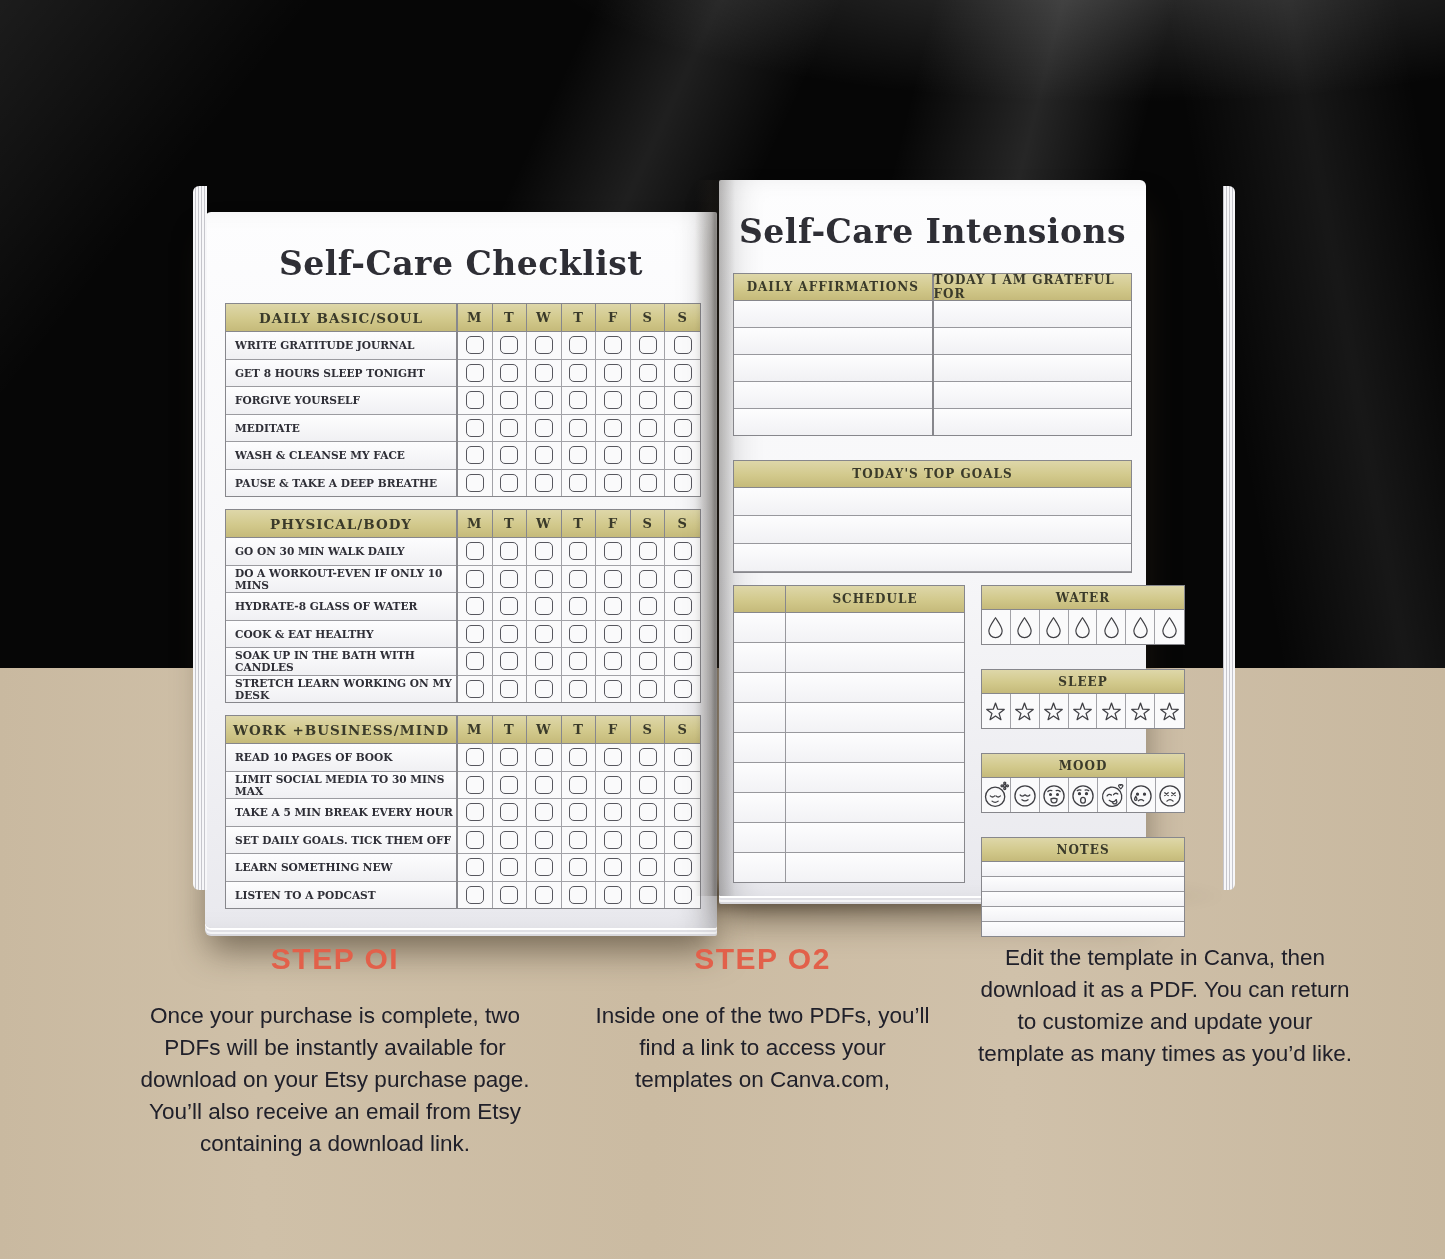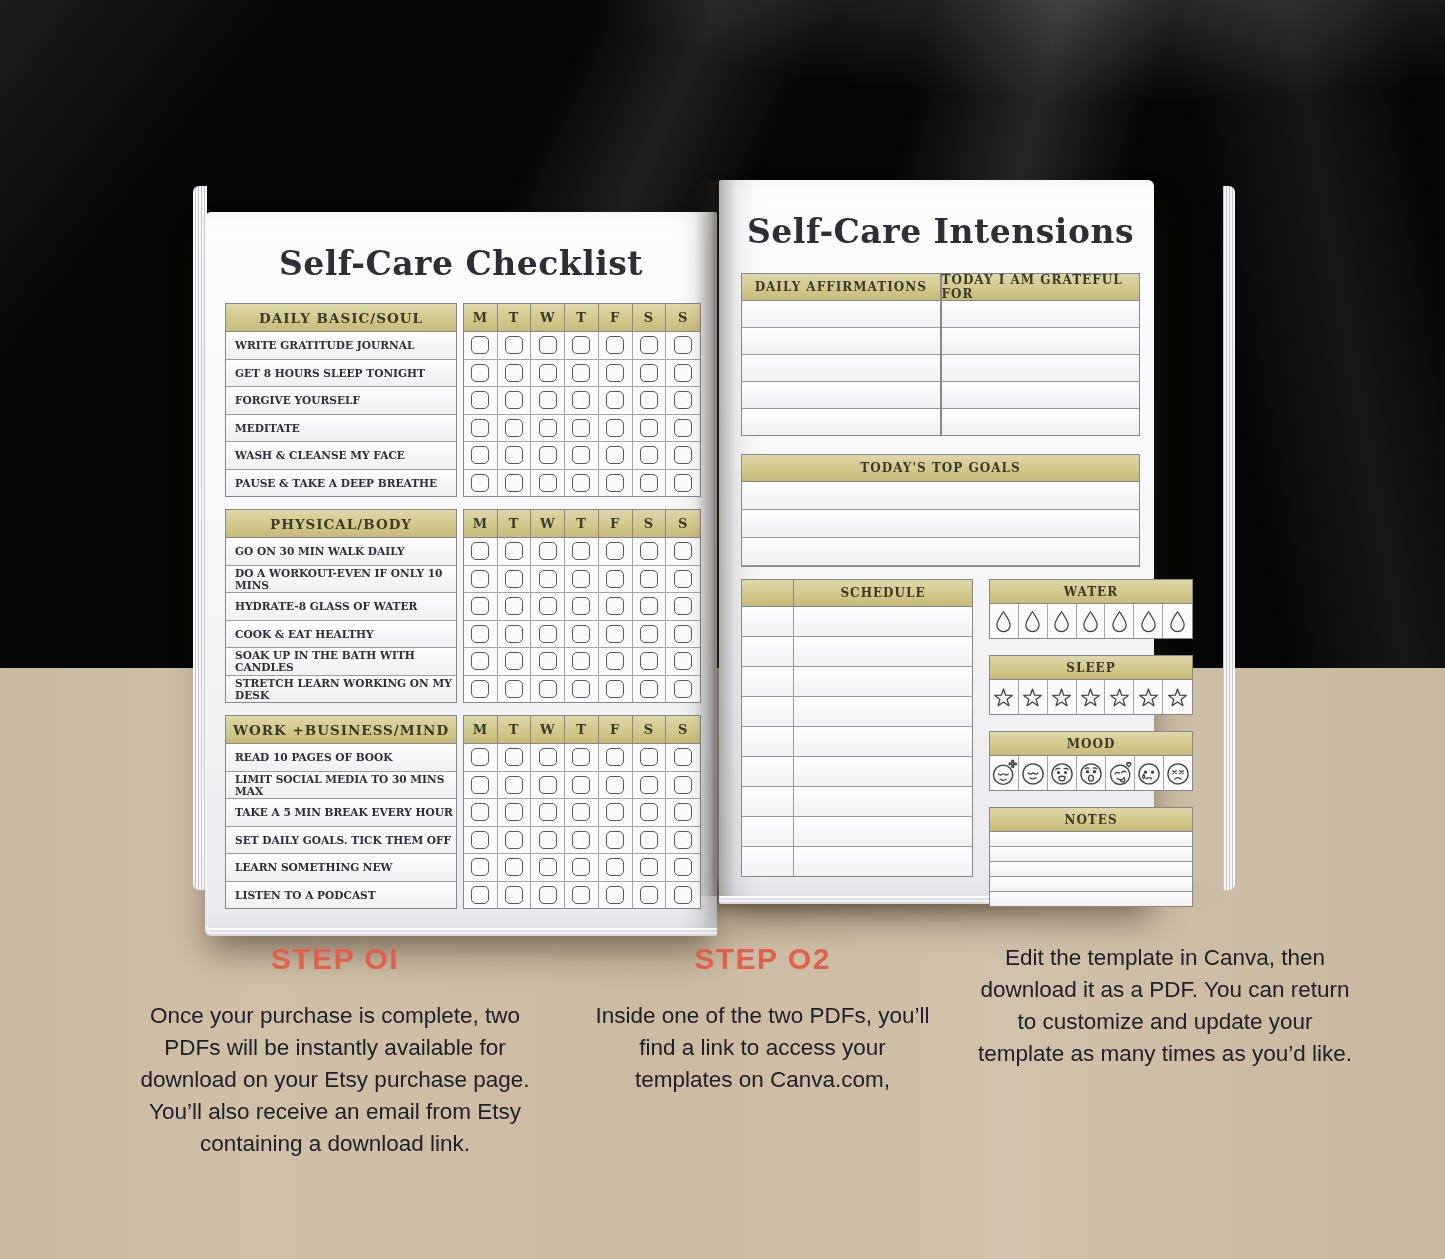--- a/index.html
+++ b/index.html
@@ -22,35 +22,35 @@
   
   .book{position:absolute;left:193px;top:172px;width:1044px;height:736px;}
   .book-shadow{position:absolute;left:14px;right:10px;bottom:-8px;height:40px;border-radius:50%;
     background:radial-gradient(closest-side, rgba(40,28,15,.55), rgba(40,28,15,0));filter:blur(6px);}
   .page{position:absolute;top:8px;height:716px;
     background:linear-gradient(180deg,#fdfdfe 0%,#f6f6f8 55%,#e9e9ee 100%);
     box-shadow:0 2px 0 #ffffff,0 4px 0 #e0e0e5,0 6px 0 #f4f4f6,0 8px 0 #d8d8dd,0 26px 34px -4px rgba(50,38,24,.55);}
   .page-left{left:12px;width:512px;border-radius:6px 2px 2px 6px;
     box-shadow:inset -26px 0 34px -20px rgba(0,0,0,.25),0 2px 0 #ffffff,0 4px 0 #e0e0e5,0 6px 0 #f4f4f6,0 8px 0 #d8d8dd,0 26px 34px -4px rgba(50,38,24,.55);margin-top:32px;}
   .page-right{left:526px;width:427px;border-radius:2px 6px 6px 2px;
-    box-shadow:inset 28px 0 36px -22px rgba(0,0,0,.28),0 2px 0 #ffffff,0 4px 0 #e0e0e5,0 6px 0 #f4f4f6,0 8px 0 #d8d8dd,0 26px 34px -4px rgba(50,38,24,.55);padding-left:8px;}
+    box-shadow:inset 28px 0 36px -22px rgba(0,0,0,.28),0 2px 0 #ffffff,0 4px 0 #e0e0e5,0 6px 0 #f4f4f6,0 8px 0 #d8d8dd,0 26px 34px -4px rgba(50,38,24,.55);}
   .edge-left{position:absolute;left:0;top:14px;width:14px;height:704px;border-radius:6px 0 0 6px;
     background:repeating-linear-gradient(90deg,#f7f7f9 0 2px,#c6c6cc 2px 3px);}
   .edge-right{position:absolute;right:2px;top:14px;width:12px;height:704px;border-radius:0 6px 6px 0;
     background:repeating-linear-gradient(90deg,#c6c6cc 0 1px,#f7f7f9 1px 3px);}
   .spine{position:absolute;left:50%;top:8px;width:40px;height:716px;margin-left:-20px;pointer-events:none;
     background:linear-gradient(90deg,transparent 0%,rgba(55,48,40,.20) 40%,rgba(35,30,24,.34) 50%,rgba(55,48,40,.18) 60%,transparent 100%);}
   
   .pg-title{margin:0;padding-top:32px;text-align:center;font-family:"DejaVu Serif",serif;
     font-weight:700;font-size:33px;color:#2e2e35;letter-spacing:.5px;}
   .gold{background:linear-gradient(180deg,#ded7a9 0%,#d2c98c 55%,#c5ba7a 100%);}
   .hdr-text{font-family:"DejaVu Serif",serif;font-weight:700;color:#3a3a2a;letter-spacing:1px;}
   
   .sections{display:flex;flex-direction:column;gap:12px;padding:20px 16px 0 20px;}
-  .section{display:grid;grid-template-columns:232px 1fr;gap:6px;}
+  .section{display:grid;grid-template-columns:232px 1fr;}
   .label-box{border:1px solid #87878c;background:#fbfbfc;}
   .sec-header{height:27px;display:flex;align-items:center;justify-content:center;
     font-size:13.5px;border-bottom:1px solid #87878c;}
   .item-row{height:26.5px;display:flex;align-items:center;padding-left:9px;
     font-family:"DejaVu Serif",serif;font-weight:700;font-size:10.6px;color:#2e2e36;
     border-bottom:1px solid #9b9ba0;background:linear-gradient(180deg,#fdfdfe,#f0f0f3);}
   .label-box .item-row:last-child{border-bottom:none;}
   .day-box{border:1px solid #87878c;display:grid;grid-template-columns:repeat(7,1fr);background:#fafafb;}
   .day-h{height:27px;display:flex;align-items:center;justify-content:center;font-size:13px;
     border-right:1px solid #87878c;border-bottom:1px solid #87878c;}
@@ -60,33 +60,33 @@
   .day-c.lastcol{border-right:none;} .day-c.lastrow{border-bottom:none;}
   .cb{width:16px;height:16px;border:1.6px solid #57575e;border-radius:5px;background:transparent;}
   
   .pr-body{padding:0 14px;margin-top:22px;}
   .two-col{display:grid;grid-template-columns:1fr 1fr;gap:0;}
   .wbox{border:1px solid #87878c;background:#fbfbfc;}
   .wbox-h{height:26px;display:flex;align-items:center;justify-content:center;font-size:12px;
     border-bottom:1px solid #87878c;}
   .wline{height:26px;border-bottom:1px solid #98989d;background:linear-gradient(180deg,#fdfdfe,#f1f1f4);}
   .wbox .wline:last-child{border-bottom:none;}
-  .goals{margin-top:18px;border:1px solid #87878c;background:#fbfbfc;}
+  .goals{margin-top:24px;border:1px solid #87878c;background:#fbfbfc;}
   .goals .wline{height:27px;}
   .bottom-row{margin-top:12px;display:grid;grid-template-columns:232px 1fr;gap:16px;align-items:start;}
   .sched{border:1px solid #87878c;background:#fbfbfc;}
   .sched-hrow{display:grid;grid-template-columns:52px 1fr;}
   .sched-hcell{height:26px;display:flex;align-items:center;justify-content:center;font-size:12px;
     border-bottom:1px solid #87878c;}
   .sched-hcell.first{border-right:1px solid #87878c;}
   .sched-row{display:grid;grid-template-columns:52px 1fr;}
   .sched-cell{height:29px;border-bottom:1px solid #98989d;background:linear-gradient(180deg,#fdfdfe,#f2f2f5);}
   .sched-cell.first{border-right:1px solid #98989d;}
   .sched .sched-row:last-child .sched-cell{border-bottom:none;}
-  .trackers{display:flex;flex-direction:column;gap:16px;}
+  .trackers{display:flex;flex-direction:column;gap:24px;}
   .track-h{height:23px;display:flex;align-items:center;justify-content:center;font-size:12px;
     border:1px solid #87878c;}
   .track-row{display:grid;grid-template-columns:repeat(7,1fr);border:1px solid #87878c;border-top:none;background:#fafafb;}
   .track-cell{height:34px;display:flex;align-items:center;justify-content:center;border-right:1px solid #a2a2a7;}
   .track-row .track-cell:last-child{border-right:none;}
   .note-lines{border:1px solid #87878c;border-top:none;background:#fbfbfc;}
   .note-line{height:14px;border-bottom:1px solid #98989d;background:linear-gradient(180deg,#fdfdfe,#f2f2f5);}
   .note-lines .note-line:last-child{border-bottom:none;}
   .icon-svg{stroke:#3f3f44;fill:none;stroke-width:3;stroke-linecap:round;stroke-linejoin:round;}
   .drop-svg{width:25px;height:25px;} .star-svg{width:27px;height:27px;} .mood-svg{width:28px;height:28px;}

